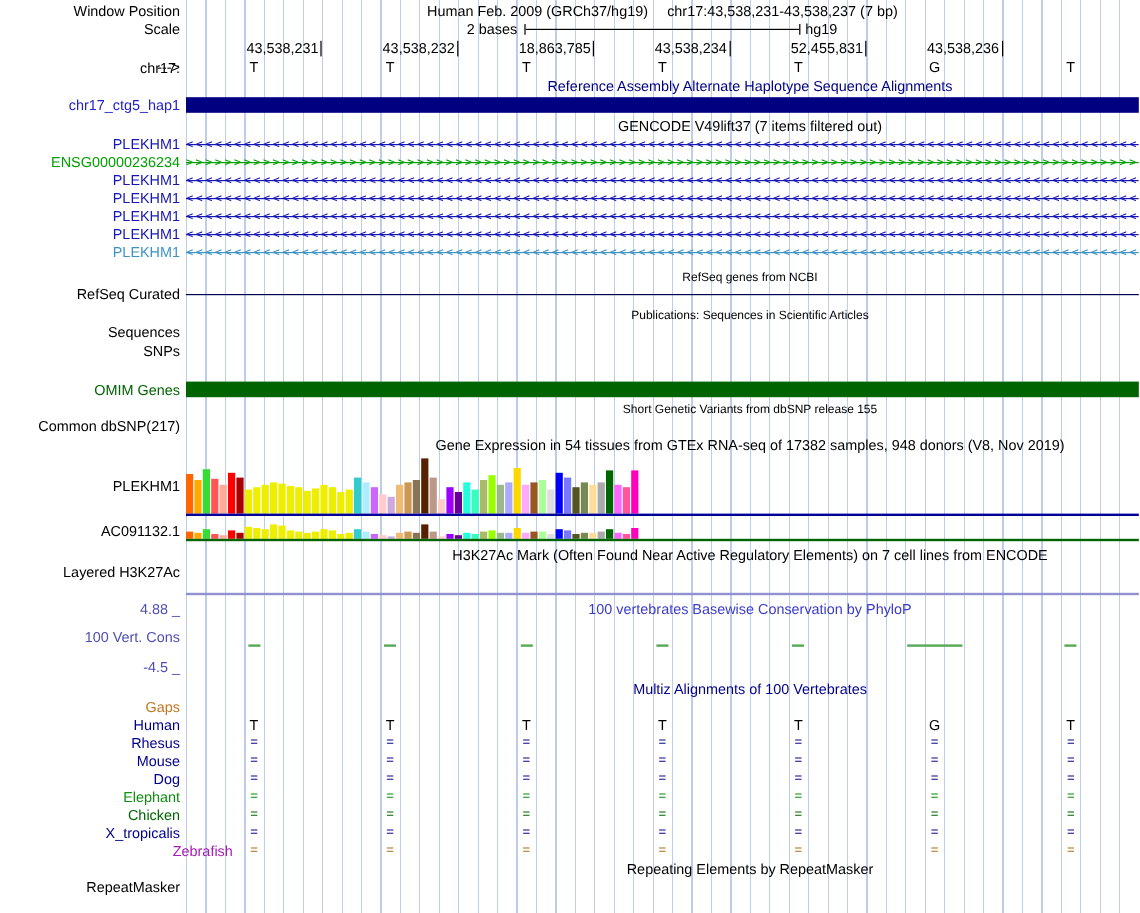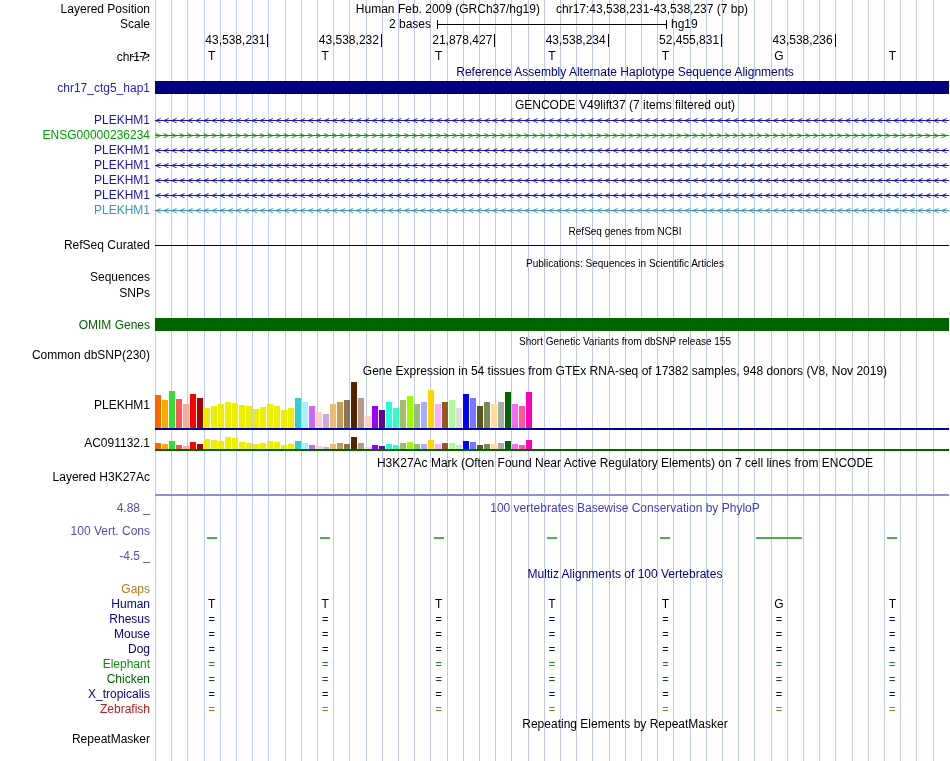--- a/index.html
+++ b/index.html
@@ -29,38 +29,38 @@
   .gbar{width:6px;flex:0 0 auto;}
   .dash{position:absolute;height:2px;top:1px;}
   .rowswrap{position:absolute;left:0;width:950px;}
 </style>
 </head>
 <body>
 
 <div id="browser">
   <div class="guides"></div>
 
-  <div class="lbl" style="top:2px">Layered Position</div>
+  <div class="lbl" style="top:2px">Window Position</div>
   <div class="trk hdr" style="top:2px">
     <span>Human Feb. 2009 (GRCh37/hg19)</span>
     <span>chr17:43,538,231-43,538,237 (7 bp)</span>
   </div>
 
   <div class="lbl" style="top:17px">Scale</div>
   <div class="trk" style="top:17px">
     <span class="scale-text">2 bases</span>
     <div class="scale-bar"></div>
     <span class="scale-genome">hg19</span>
   </div>
 
   <div class="lbl" style="top:50px">chr17:</div>
   <div class="trk" style="top:33px">
       <span class="coord" style="right: 680.6px;">43,538,231</span>
       <span class="coord" style="right: 567.1px;">43,538,232</span>
-      <span class="coord" style="right: 453.7px;">21,878,427</span>
+      <span class="coord" style="right: 453.7px;">18,863,785</span>
       <span class="coord" style="right: 340.3px;">43,538,234</span>
       <span class="coord" style="right: 226.9px;">52,455,831</span>
       <span class="coord" style="right: 113.4px;">43,538,236</span>
     </div>
 
   <div class="lbl" style="top:49px">---&gt;</div>
   <div class="trk" style="top:49px">
       <span class="base" style="left: 56.7px;">T</span>
       <span class="base" style="left: 170.1px;">T</span>
       <span class="base" style="left: 283.6px;">T</span>
@@ -132,21 +132,21 @@
   <div class="hline" style="top: 245px; height: 1px; background: rgb(0, 0, 80);"></div>
 
   <div class="ctitle small" style="top:256px">Publications: Sequences in Scientific Articles</div>
   <div class="lbl" style="top:270px">Sequences</div>
   <div class="lbl" style="top:286px">SNPs</div>
 
   <div class="lbl" style="top: 318px; color: rgb(0, 100, 0);">OMIM Genes</div>
   <div class="hline" style="top: 318px; height: 13px; background: rgb(0, 100, 0);"></div>
 
   <div class="ctitle small" style="top:334px">Short Genetic Variants from dbSNP release 155</div>
-  <div class="lbl" style="top:348px">Common dbSNP(230)</div>
+  <div class="lbl" style="top:348px">Common dbSNP(217)</div>
 
   <div class="ctitle" style="top:364px">Gene Expression in 54 tissues from GTEx RNA-seq of 17382 samples, 948 donors (V8, Nov 2019)</div>
   <div class="lbl" style="top:398px">PLEKHM1</div>
   <div class="bar-chart" style="top:380px;height:48px" id="gtex0">
       <div class="gbar" style="height: 33px; background: rgb(255, 102, 0);"></div>
       <div class="gbar" style="height: 28px; background: rgb(255, 170, 0);"></div>
       <div class="gbar" style="height: 37px; background: rgb(51, 221, 51);"></div>
       <div class="gbar" style="height: 29px; background: rgb(255, 85, 85);"></div>
       <div class="gbar" style="height: 24px; background: rgb(255, 170, 153);"></div>
       <div class="gbar" style="height: 34px; background: rgb(255, 0, 0);"></div>
@@ -361,21 +361,21 @@
           <span class="base eq" style="left: 56.7px; color: rgb(0, 0, 139);">=</span>
           <span class="base eq" style="left: 170.1px; color: rgb(0, 0, 139);">=</span>
           <span class="base eq" style="left: 283.6px; color: rgb(0, 0, 139);">=</span>
           <span class="base eq" style="left: 397px; color: rgb(0, 0, 139);">=</span>
           <span class="base eq" style="left: 510.4px; color: rgb(0, 0, 139);">=</span>
           <span class="base eq" style="left: 623.9px; color: rgb(0, 0, 139);">=</span>
           <span class="base eq" style="left: 737.3px; color: rgb(0, 0, 139);">=</span>
         </div>
       </div>
       <div class="generow">
-        <div class="rowlbl" style="color: #b91c1c;">Zebrafish</div>
+        <div class="rowlbl" style="color: #a21caf; margin-left: 44px;">Zebrafish</div>
         <div class="rowtrk">
           <span class="base eq" style="left: 56.7px; color: rgb(168, 112, 30);">=</span>
           <span class="base eq" style="left: 170.1px; color: rgb(168, 112, 30);">=</span>
           <span class="base eq" style="left: 283.6px; color: rgb(168, 112, 30);">=</span>
           <span class="base eq" style="left: 397px; color: rgb(168, 112, 30);">=</span>
           <span class="base eq" style="left: 510.4px; color: rgb(168, 112, 30);">=</span>
           <span class="base eq" style="left: 623.9px; color: rgb(168, 112, 30);">=</span>
           <span class="base eq" style="left: 737.3px; color: rgb(168, 112, 30);">=</span>
         </div>
       </div>

